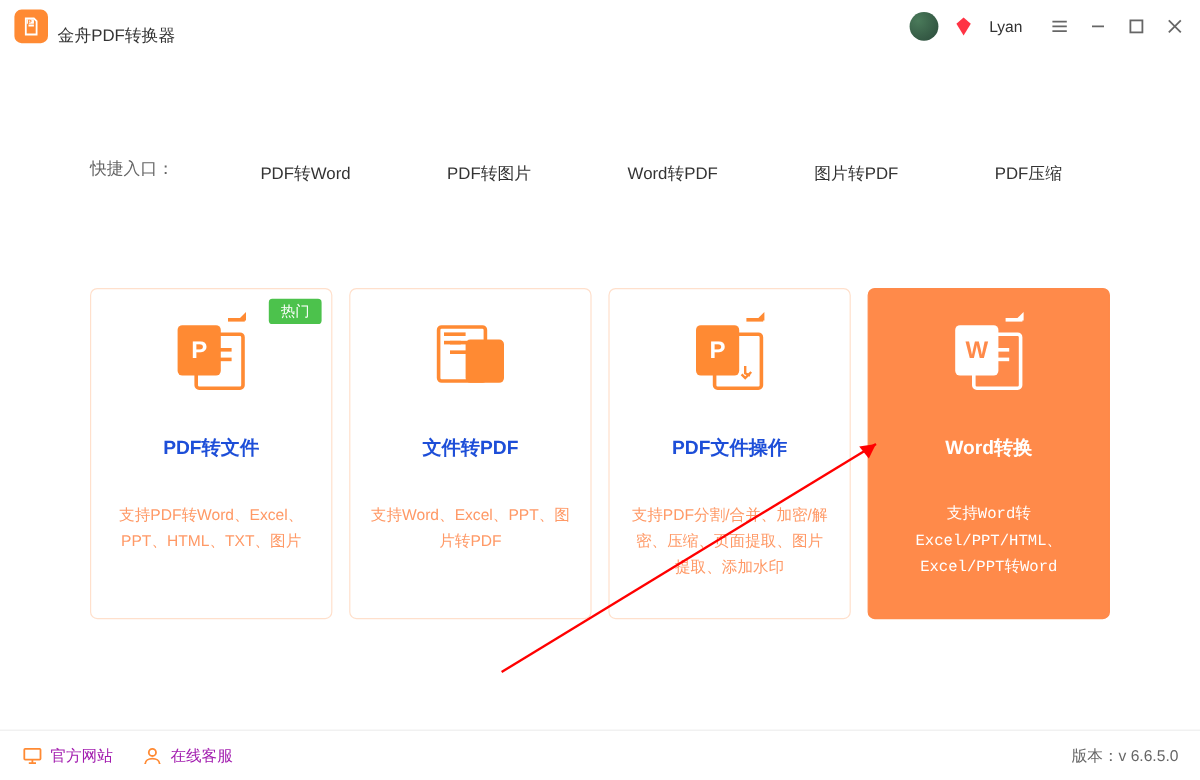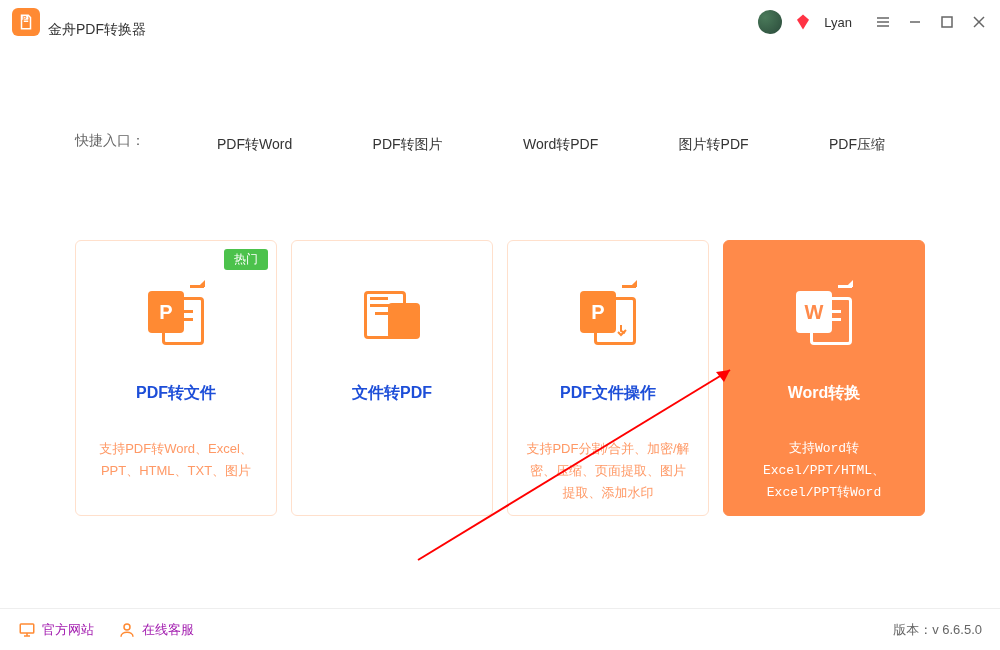--- a/index.html
+++ b/index.html
@@ -15,21 +15,21 @@
 .username { font-size: 13px; color: #333; }
 .win-controls { display: flex; align-items: center; gap: 14px; margin-left: 10px; }
 .win-btn { width: 18px; height: 18px; display: flex; align-items: center; justify-content: center; cursor: pointer; color: #666; }
 
 .quick-entry { display: flex; align-items: flex-start; padding: 0 75px; margin-top: 88px; height: 46px; }
 .quick-label { font-size: 14px; color: #666; margin-right: 28px; }
 .quick-btn { font-size: 14px; color: #333; cursor: pointer; padding: 4px 0; }
 .quick-btns { display: flex; flex: 1; justify-content: space-between; padding-right: 40px; margin-left: 44px; }
 
 .cards { display: flex; gap: 14px; padding: 0 75px; margin-top: 62px; }
-.card { flex: 1; height: 276px; border: 1px solid #ffe0cc; border-radius: 6px; background: #fff; position: relative; display: flex; flex-direction: column; align-items: center; padding-top: 48px; cursor: pointer; }
+.card { flex: 1; height: 276px; border: 1px solid #ffe0cc; border-radius: 6px; background: #fff; position: relative; display: flex; flex-direction: column; align-items: center; padding-top: 28px; cursor: pointer; }
 .card.active { background: #ff8a4a; border-color: #ff8a4a; }
 .hot-badge { position: absolute; top: 8px; right: 8px; background: #4cc24c; color: #fff; font-size: 12px; padding: 2px 10px; border-radius: 3px; }
 .card-icon { width: 64px; height: 64px; position: relative; margin-bottom: 30px; }
 .card-title { font-size: 16px; font-weight: bold; color: #1d4ed8; margin-bottom: 34px; }
 .card.active .card-title { color: #fff; }
 .card-desc { font-size: 13px; color: #ff9966; text-align: center; line-height: 1.7; padding: 0 16px; }
 .card.active .card-desc { color: #fff; font-family: Liberation Mono, monospace; }
 
 .footer { position: absolute; bottom: 0; left: 0; right: 0; height: 42px; border-top: 1px solid #eee; display: flex; align-items: center; padding: 0 18px; }
 .footer-link { display: flex; align-items: center; gap: 6px; font-size: 13px; color: #a21caf; margin-right: 24px; cursor: pointer; }
@@ -132,20 +132,21 @@
       <div class="doc-stack">
         <div class="doc-back" style="left:4px;right:auto;top:2px;">
             <div class="lines"></div>
           </div>
         <div class="doc-front" style="right:4px;left:auto;top:14px;font-size:16px;width:32px;height:36px;"></div>
         <div style="position:absolute;left:10px;top:8px;width:18px;height:3px;background:#ff8a33;"></div>
         <div style="position:absolute;left:10px;top:15px;width:14px;height:3px;background:#ff8a33;"></div>
       </div>
     </div>
     <div class="card-title">文件转PDF</div>
+    <div class="card-desc">支持Word、Excel、PPT、图片转PDF</div>
   </div>
 
   <div class="card">
     <div class="card-icon">
       <div class="doc-stack">
         <div class="doc-back">
           <svg style="position:absolute;right:4px;bottom:4px;" width="16" height="16" viewBox="0 0 16 16" fill="none" stroke="#ff8a33" stroke-width="2">
               <path d="M8 3v6l4 2"></path>
               <path d="M13 8l-5 5-3-3"></path>
             </svg>

